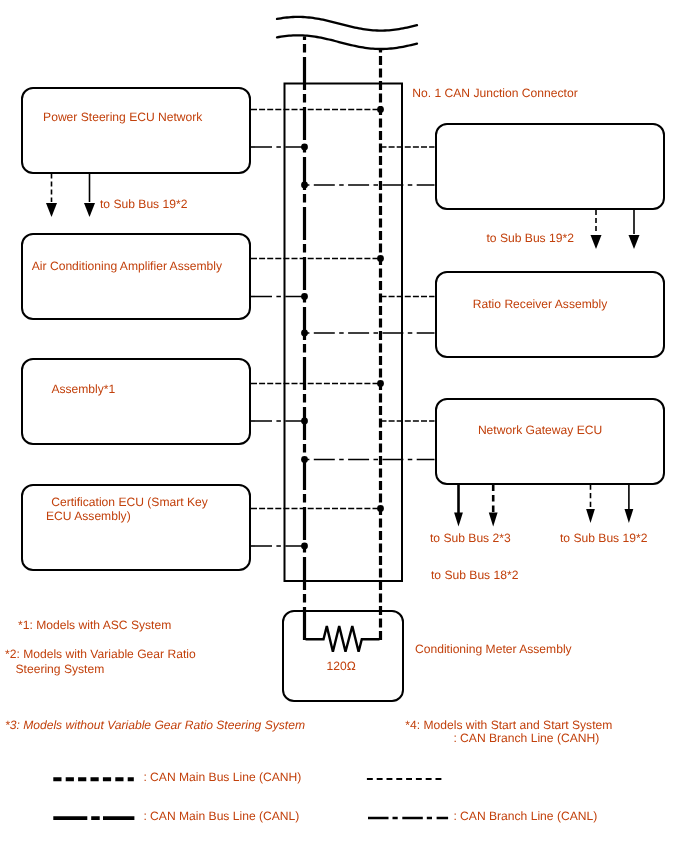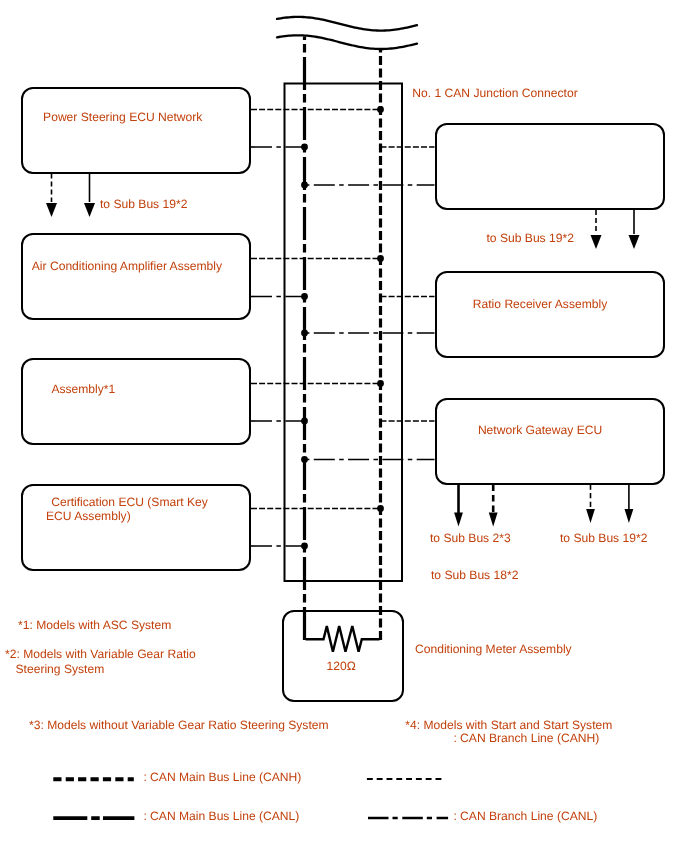--- a/index.html
+++ b/index.html
@@ -97,19 +97,19 @@
     <div class="txt" style="left:415.0px;top:640.6px;">Conditioning Meter Assembly</div>
     <div class="txt" style="left:326.6px;top:658.3px;">120Ω</div>
     <div class="txt" style="left:100px;top:196.1px;">to Sub Bus 19*2</div>
     <div class="txt" style="left:486.5px;top:230.1px;">to Sub Bus 19*2</div>
     <div class="txt" style="left:430.0px;top:529.6px;">to Sub Bus 2*3</div>
     <div class="txt" style="left:560.0px;top:529.6px;">to Sub Bus 19*2</div>
     <div class="txt" style="left:431.0px;top:566.6px;">to Sub Bus 18*2</div>
     <div class="txt" style="left:18px;top:605.2px;margin-top:12px;">*1: Models with ASC System</div>
     <div class="txt" style="left:5px;top:645.8px;">*2: Models with Variable Gear Ratio</div>
     <div class="txt" style="left:15.5px;top:660.5px;">Steering System</div>
-    <div class="txt" style="left:29px;top:717.4px;">*3: Models without Variable Gear Ratio Steering System</div>
+    <div class="txt" style="left:5px;top:717.4px;font-style:italic;">*3: Models without Variable Gear Ratio Steering System</div>
     <div class="txt" style="left:405.3px;top:717.4px;">*4: Models with Start and Start System</div>
     <div class="txt" style="left:143.4px;top:769.4px;">: CAN Main Bus Line (CANH)</div>
     <div class="txt" style="left:143.4px;top:808.4px;">: CAN Main Bus Line (CANL)</div>
     <div class="txt" style="left:453.4px;top:730px;">: CAN Branch Line (CANH)</div>
     <div class="txt" style="left:453.4px;top:808.4px;">: CAN Branch Line (CANL)</div>
   </div>
 
 </body></html>

